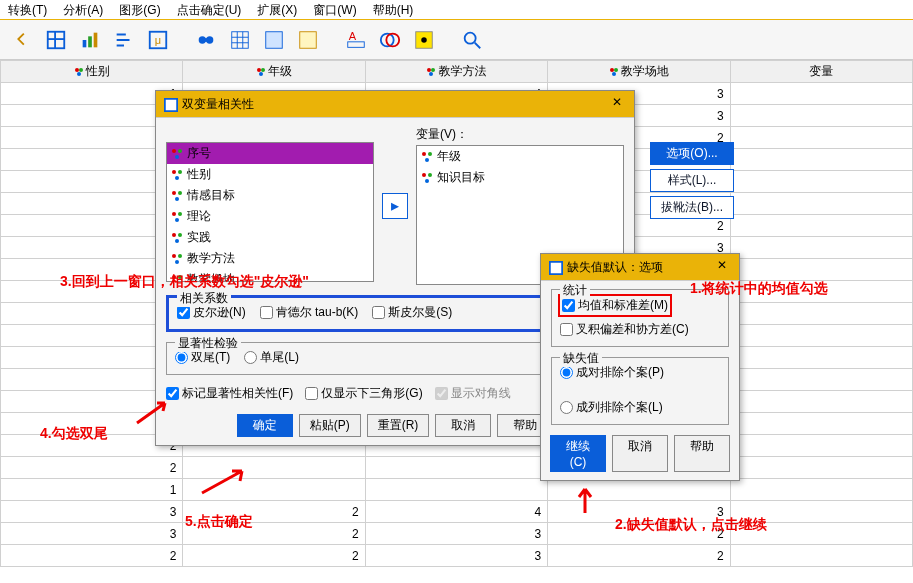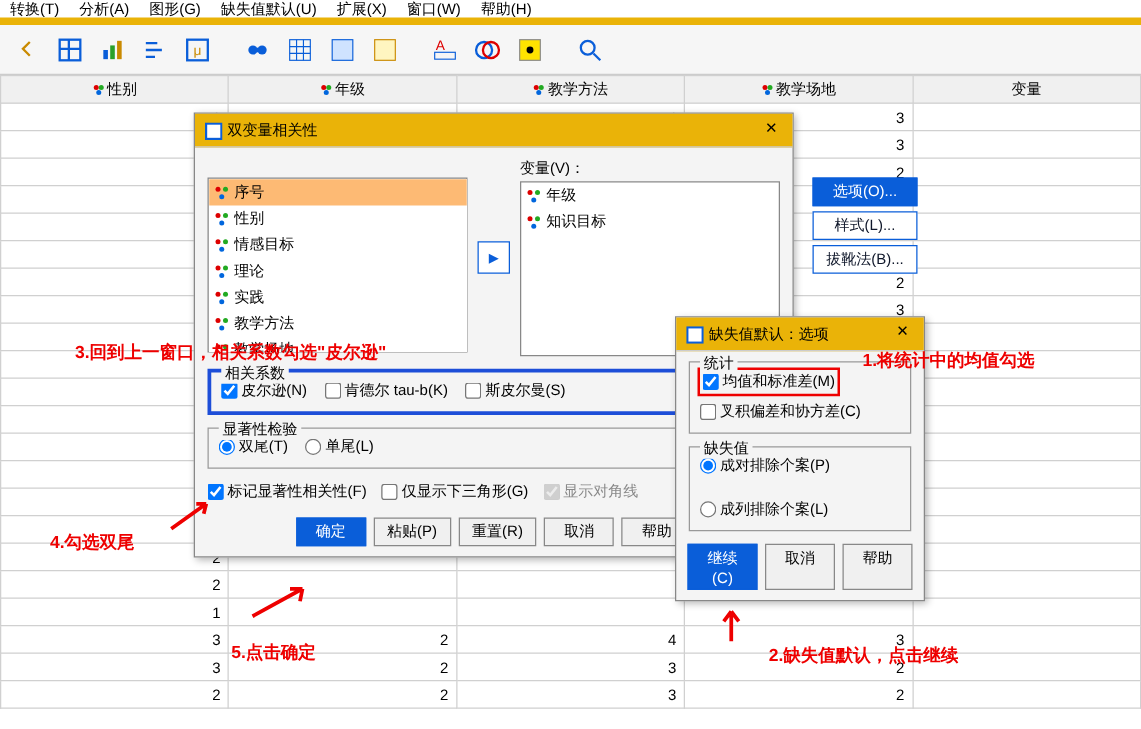--- a/index.html
+++ b/index.html
@@ -1,19 +1,19 @@
 <!DOCTYPE html>
 <html><head>
 <meta charset="utf-8">
 <style>
 * { box-sizing: border-box; margin: 0; padding: 0; font-family: "Microsoft YaHei", Arial, sans-serif; font-size: 12px; }
 body { background: #fff; width: 913px; height: 583px; overflow: hidden; position: relative; }
 
 
-.menubar { height: 20px; display: flex; gap: 16px; padding: 2px 8px; border-bottom: 6px solid #eab308; align-items: center; }
+.menubar { height: 20px; display: flex; gap: 16px; padding: 2px 8px; border-bottom: 1px solid #eab308; }
 .menubar span { cursor: default; }
 
 
 .toolbar { height: 40px; display: flex; align-items: center; gap: 6px; padding: 2px 8px; border-bottom: 1px solid #ccc; background: #f6f6f6; }
 .toolbar .tbtn { width: 28px; height: 28px; display: flex; align-items: center; justify-content: center; }
 .tbtn svg { width: 22px; height: 22px; }
 
 
 .grid { position: absolute; top: 60px; left: 0; right: 0; bottom: 0; }
 .grid table { border-collapse: collapse; width: 100%; }
@@ -28,21 +28,21 @@
 .dlg-body { padding: 8px 10px; }
 .dlg-close { width:18px; height:18px; cursor:default; text-align:center; }
 
 .main-dialog { top: 90px; left: 155px; width: 480px; }
 .opts-dialog { top: 253px; left: 540px; width: 200px; }
 
 
 .varlabel { margin-bottom:2px; }
 .listbox { border:1px solid #888; background:#fff; height:140px; overflow:auto; }
 .listbox .item { padding:2px 4px; display:flex; align-items:center; gap:4px; }
-.listbox .item.sel { background:#fdba74; }
+.listbox .item.sel { background:#a21caf; }
 .vicon { width:12px; height:12px; display:inline-block; }
 
 
 .group { border:1px solid #999; margin-top:10px; padding:6px 8px 8px; position:relative; }
 .group.highlight { border:3px solid #1d4ed8; }
 .group > .legend { position:absolute; top:-8px; left:8px; background:#f4f4f4; padding:0 3px; }
 
 
 label { display:flex; align-items:center; gap:3px; }
 input[type=checkbox], input[type=radio] { margin:0; }
@@ -64,21 +64,21 @@
 .annot { position:absolute; color:#e00; font-size:14px; font-weight:bold; pointer-events:none; }
 .arrow { position:absolute; pointer-events:none; }
 </style>
 </head>
 <body>
 
 <div class="menubar">
   <span>转换(T)</span>
   <span>分析(A)</span>
   <span>图形(G)</span>
-  <span>缺失值默认(U)</span>
+  <span>点击确定(U)</span>
   <span>扩展(X)</span>
   <span>窗口(W)</span>
   <span>帮助(H)</span>
 </div>
 
 <div class="toolbar">
   <div class="tbtn">
       <svg viewBox="0 0 24 24">
         <path fill="none" stroke="#c98a00" stroke-width="2" d="M14 5l-6 6 6 6"></path>
       </svg>

